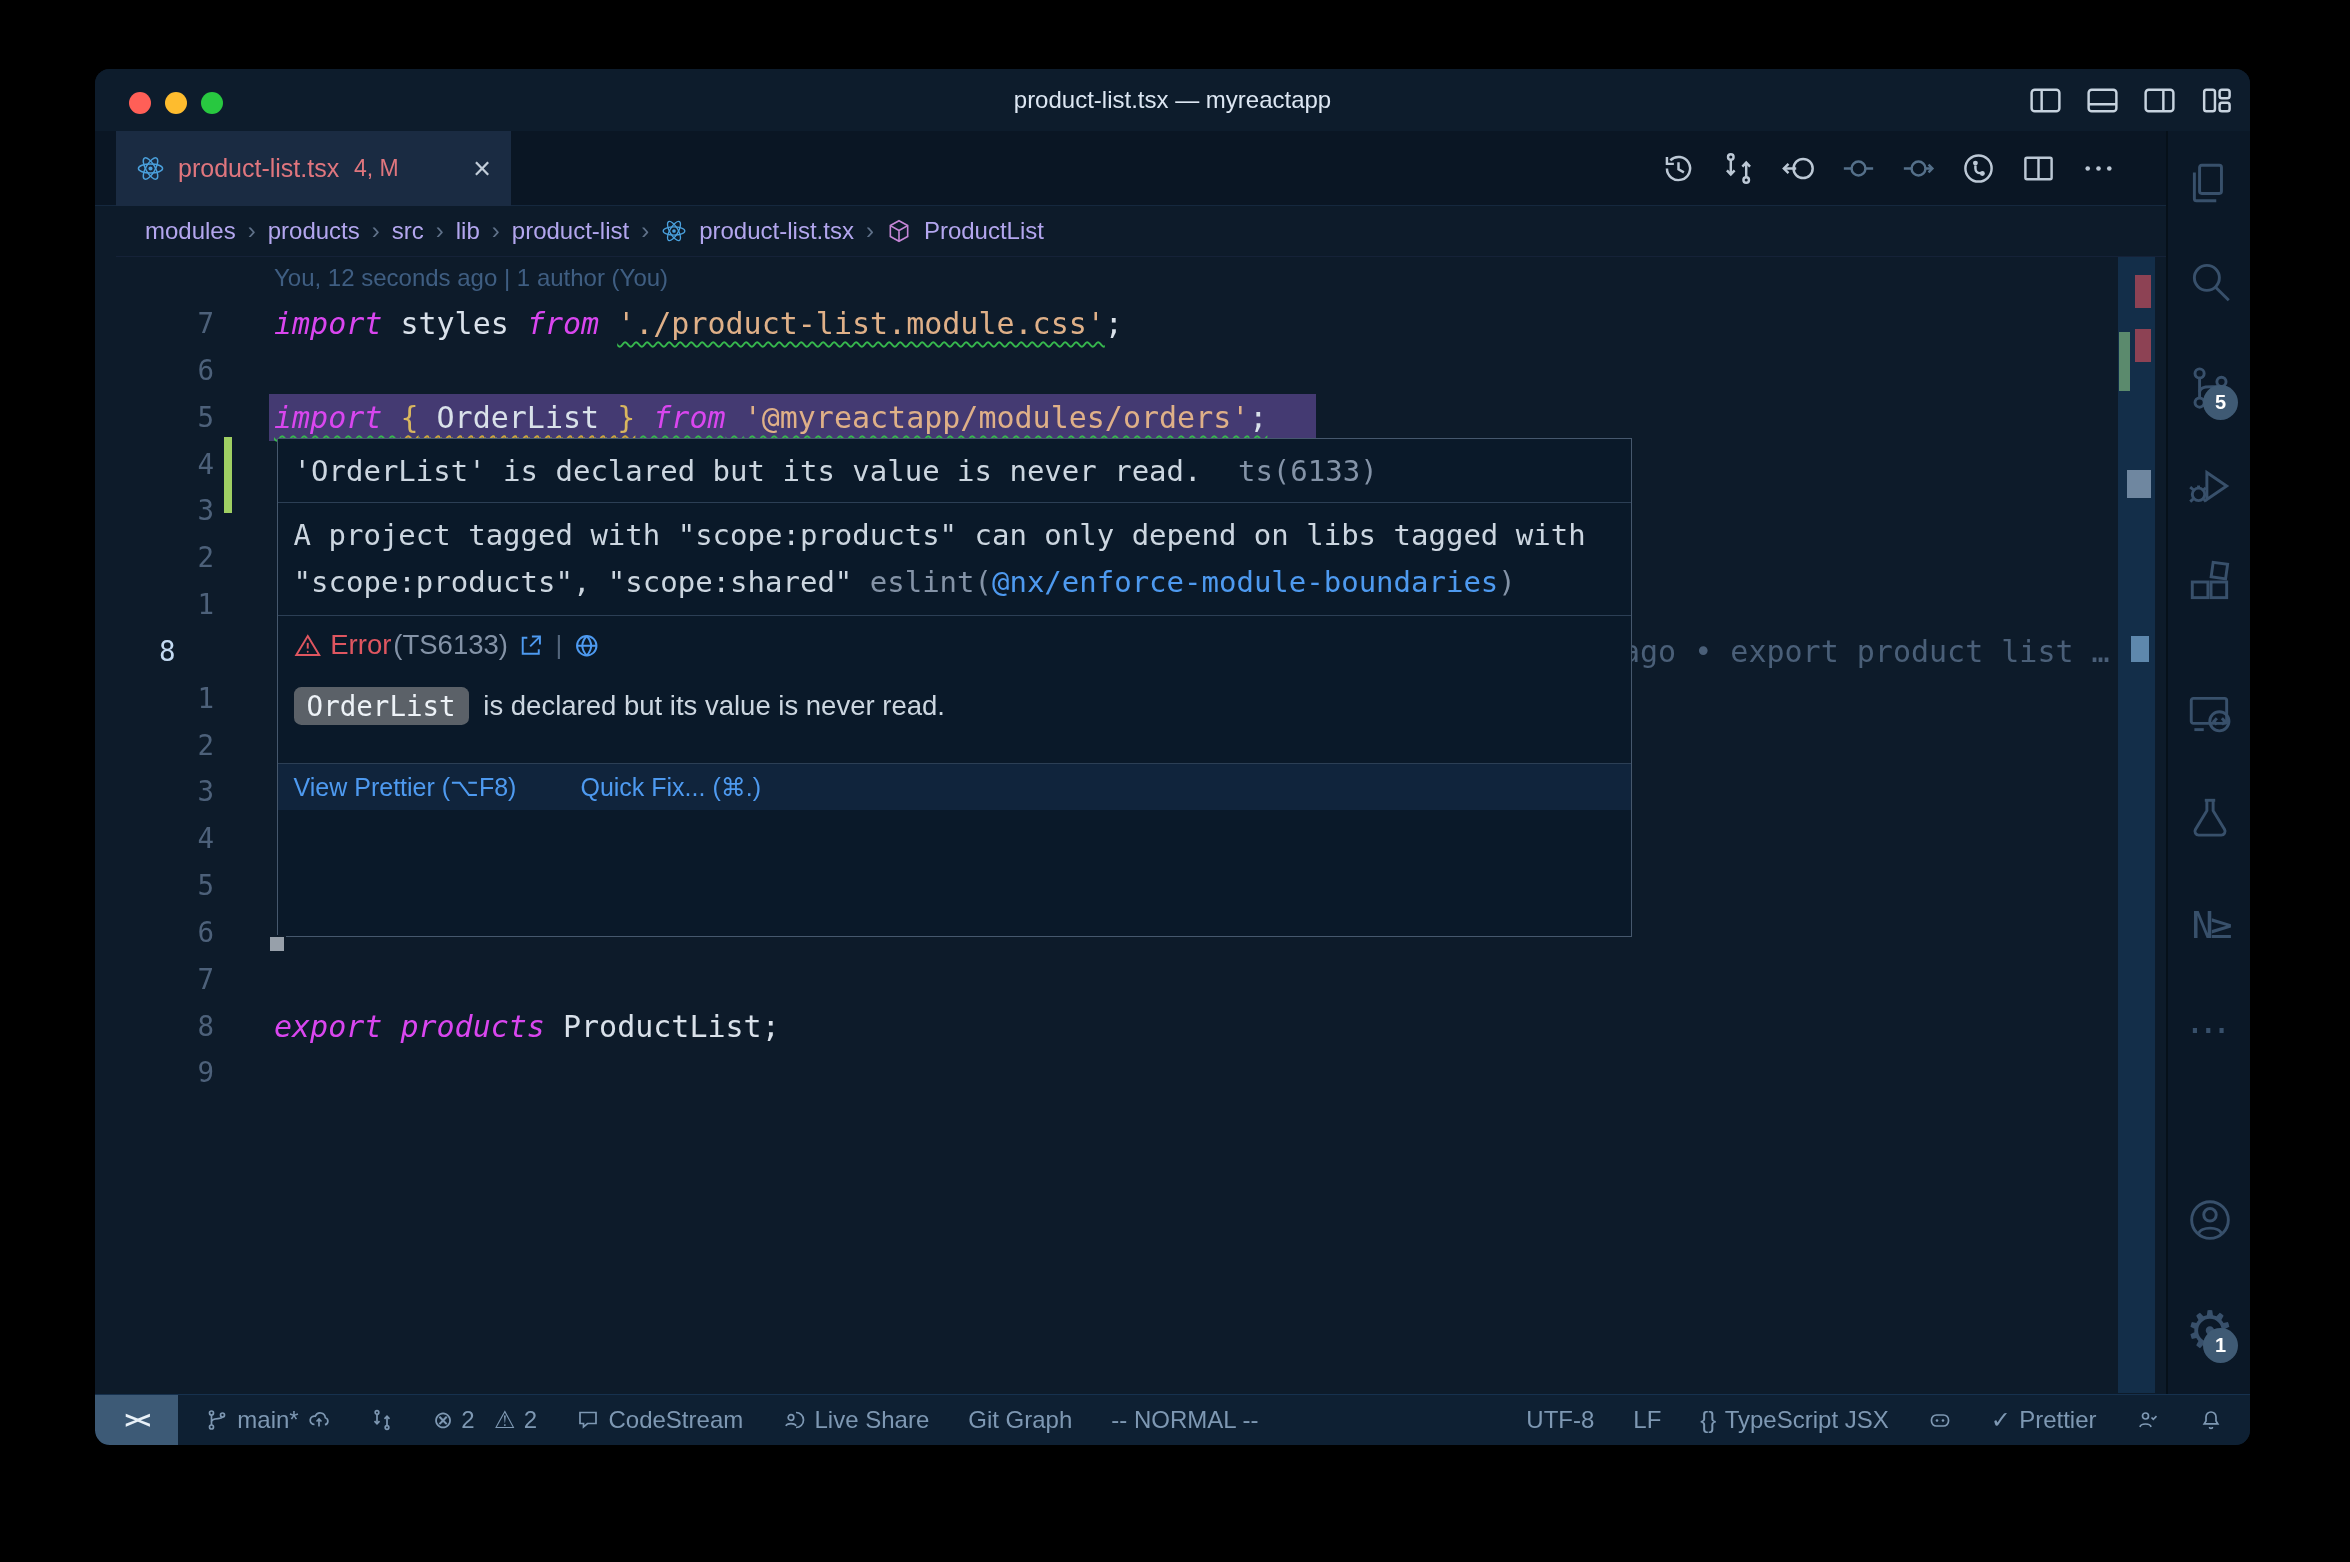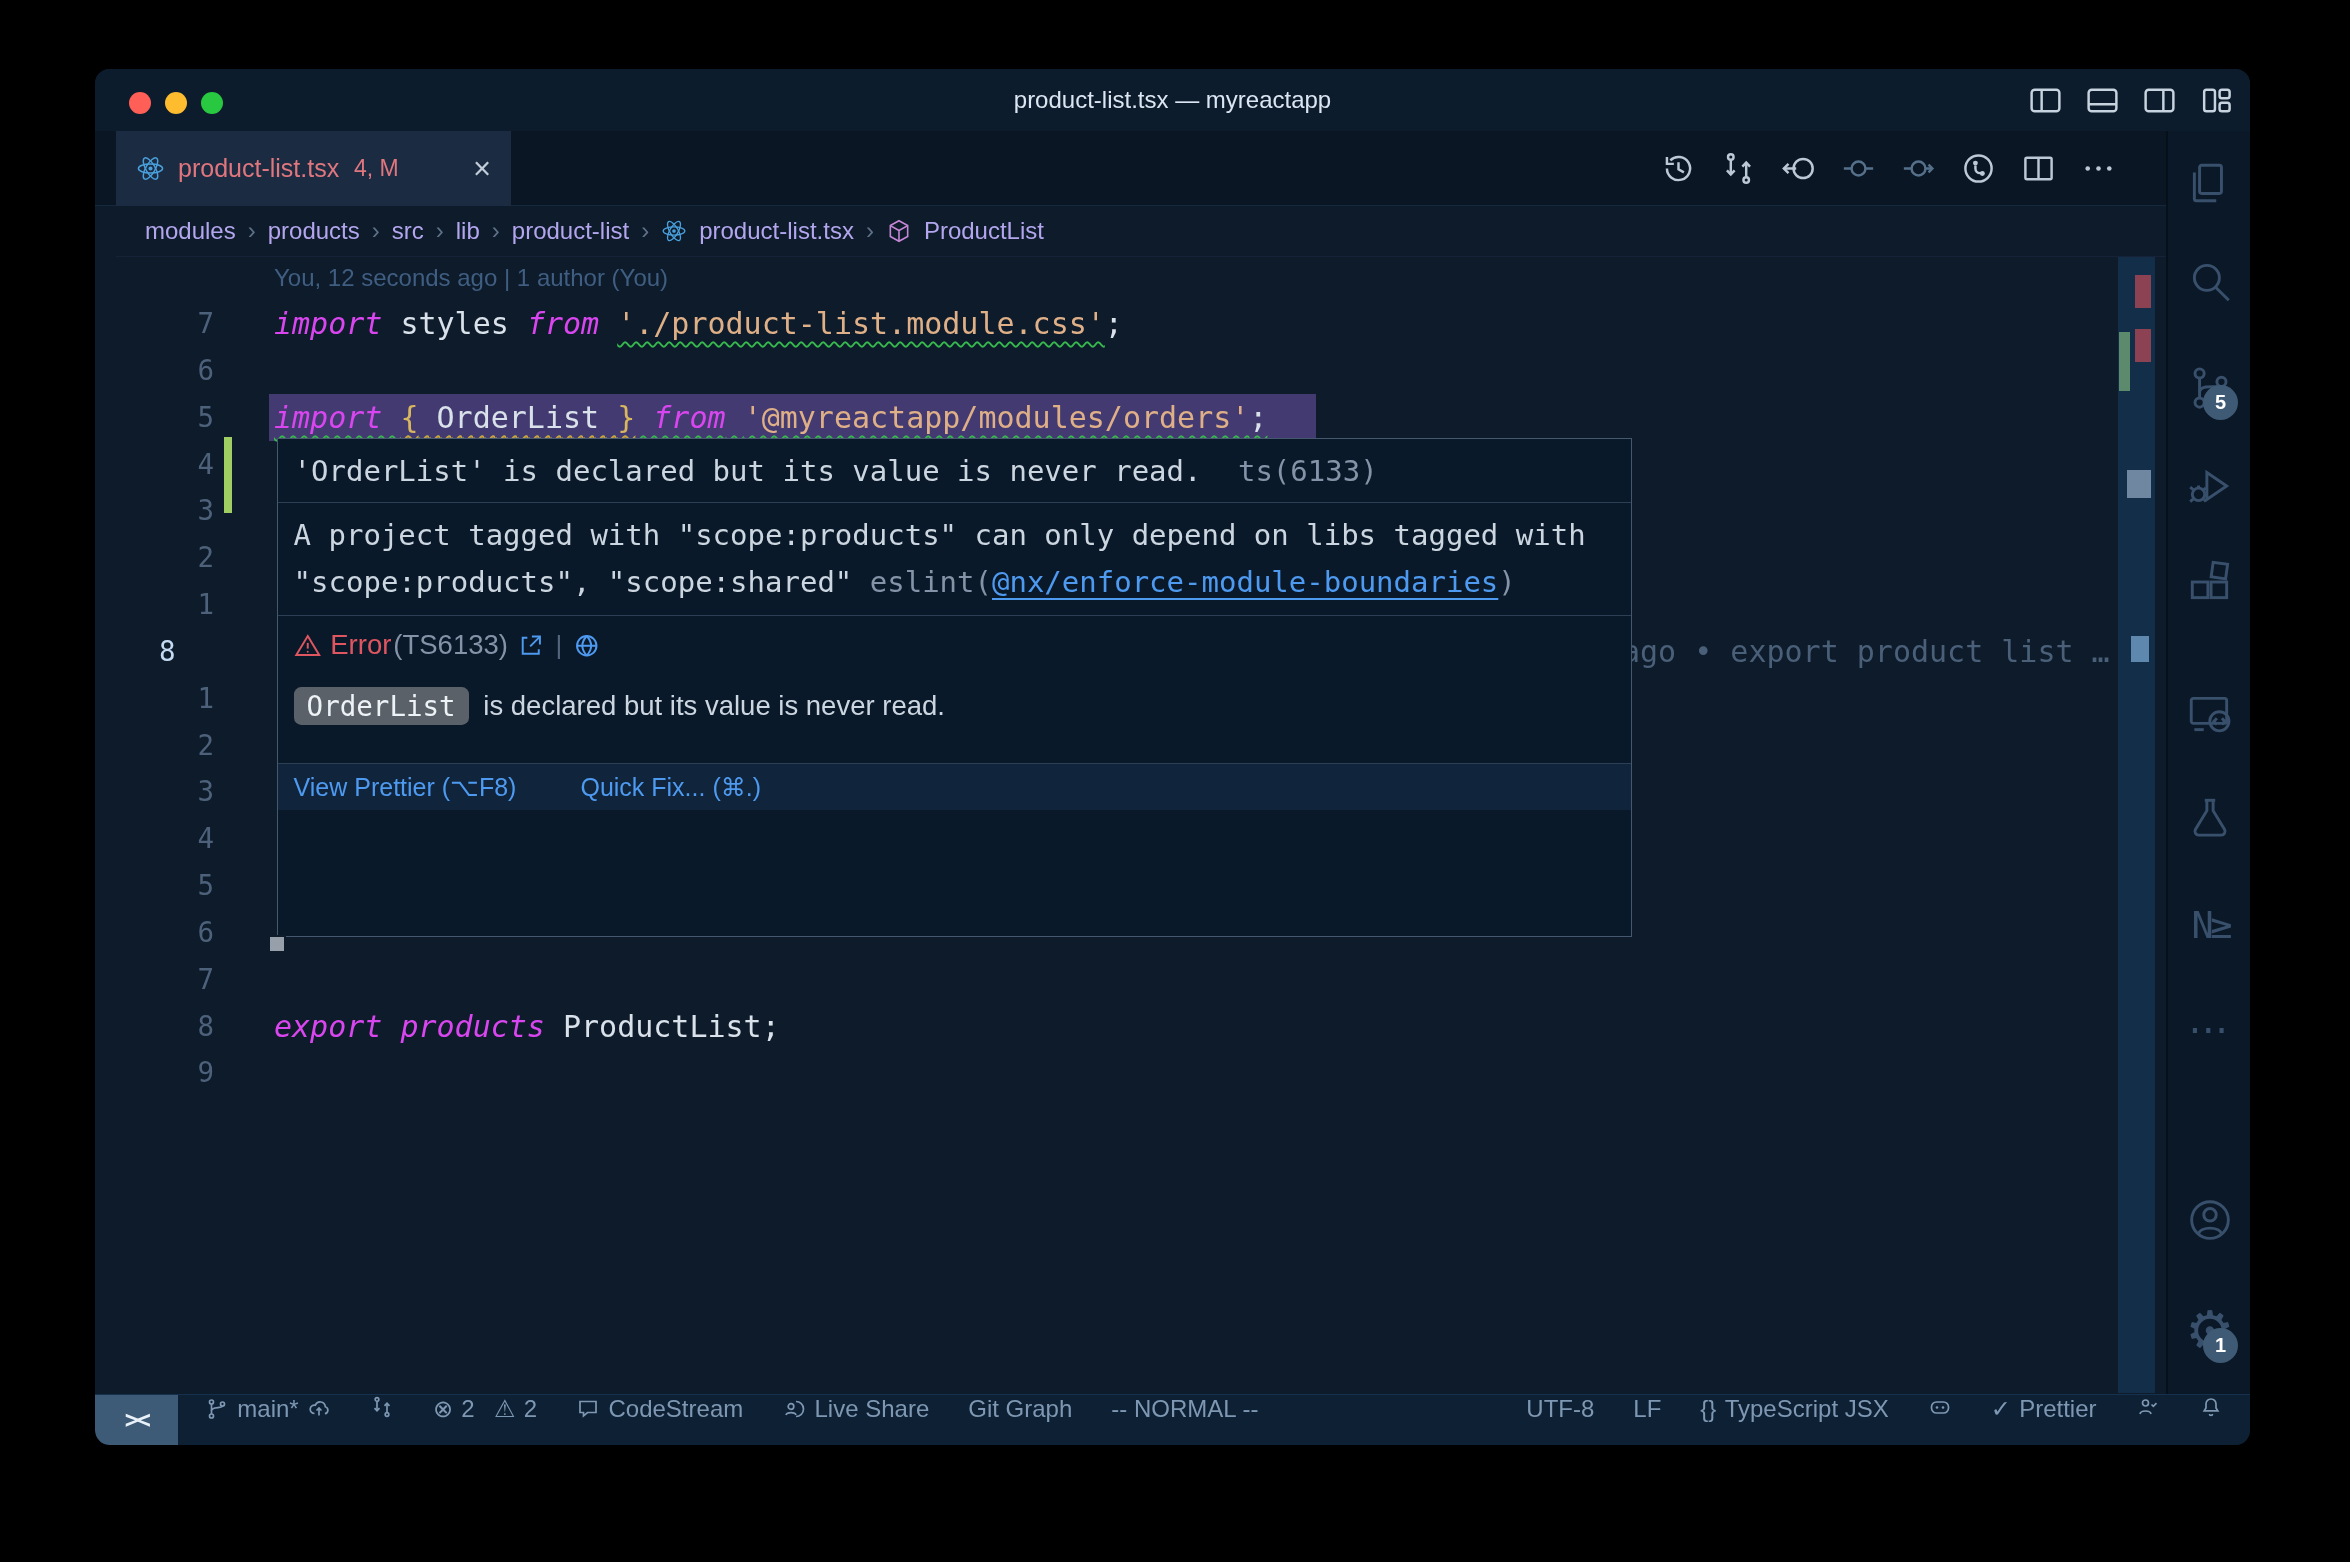--- a/index.html
+++ b/index.html
@@ -57,21 +57,21 @@
   .mark{position:absolute;}
   
   .tooltip{position:absolute;left:182px;top:369px;width:1355px;height:499px;background:#0a1929;
            border:1.8px solid #46586d;box-sizing:border-box;z-index:5;}
   .tsec{border-top:1.8px solid #2c3f55;box-sizing:border-box;gap:19px;}
   .tsec.first{border-top:none;}
   .ttmono{font-family:"DejaVu Sans Mono",monospace;font-size:29px;color:#ccd6e0;}
   .s1{height:63px;display:flex;align-items:center;padding:0 15.6px;white-space:pre;}
   .tcode{color:#8493a7;}
   .s2{padding:9.2px 15.6px;line-height:47px;}
-  .tlink{color:#4e9af0;text-decoration:underline;text-underline-offset:6.4px;cursor:pointer;}
+  .tlink{color:#4e9af0;text-underline-offset:6.4px;cursor:pointer;}
   .s3{height:147px;padding:13px 15.6px;box-sizing:content-box;height:121px;}
   .erow{display:flex;align-items:center;gap:9.2px;font-size:27.5px;}
   .ered{color:#df5660;}
   .esep{color:#54667c;font-size:26px;margin:0 1.8px;}
   .blu{color:#4e9af0;}
   .brow{margin-top:26px;display:flex;align-items:center;gap:14.7px;color:#ccd6e0;font-size:27.5px;}
   .obadge{font-family:"DejaVu Sans Mono",monospace;font-size:27.5px;background:#5b6168;color:#edf2f7;
           border-radius:7.3px;padding:2.8px 13px;}
   .s4{height:67px;display:flex;align-items:center;padding:0 15.6px;white-space:pre;}
   .mkw{color:#c98fdd;}
@@ -88,21 +88,21 @@
           font-size:20px;font-weight:bold;display:flex;align-items:center;justify-content:center;z-index:2;}
   .nxg{font-family:"DejaVu Sans Mono",monospace;font-size:37px;color:#38506b;letter-spacing:-3.7px;}
   .gearg{font-size:55px;line-height:50px;color:#38506b;}
   .moreg{font-size:40px;line-height:18.4px;color:#38506b;letter-spacing:3.7px;}
   
   .statusbar{position:absolute;left:0;right:0;bottom:0;height:51px;background:#0e2033;
              border-top:1.8px solid #16314e;box-sizing:border-box;color:#7e98b3;font-size:24px;}
   .remote{position:absolute;left:0;top:0;width:83px;height:50px;background:#3d5a76;display:flex;
           align-items:center;justify-content:center;color:#e9f1f8;border-bottom-left-radius:14.7px;
           font-family:"DejaVu Sans Mono",monospace;font-weight:bold;font-size:24px;letter-spacing:-2.8px;cursor:pointer;}
-  .sgroup{position:absolute;top:0;height:50px;display:flex;align-items:flex-start;gap:39px;white-space:nowrap;}
+  .sgroup{position:absolute;top:0;height:50px;display:flex;align-items:center;gap:39px;white-space:nowrap;}
   .sitem{display:flex;align-items:center;gap:8.3px;cursor:pointer;}
   .sicon{width:24px;height:24px;}
   svg{display:block;}
 </style>
 </head>
 <body>
 
 <div class="screen">
   <div class="window">
 

